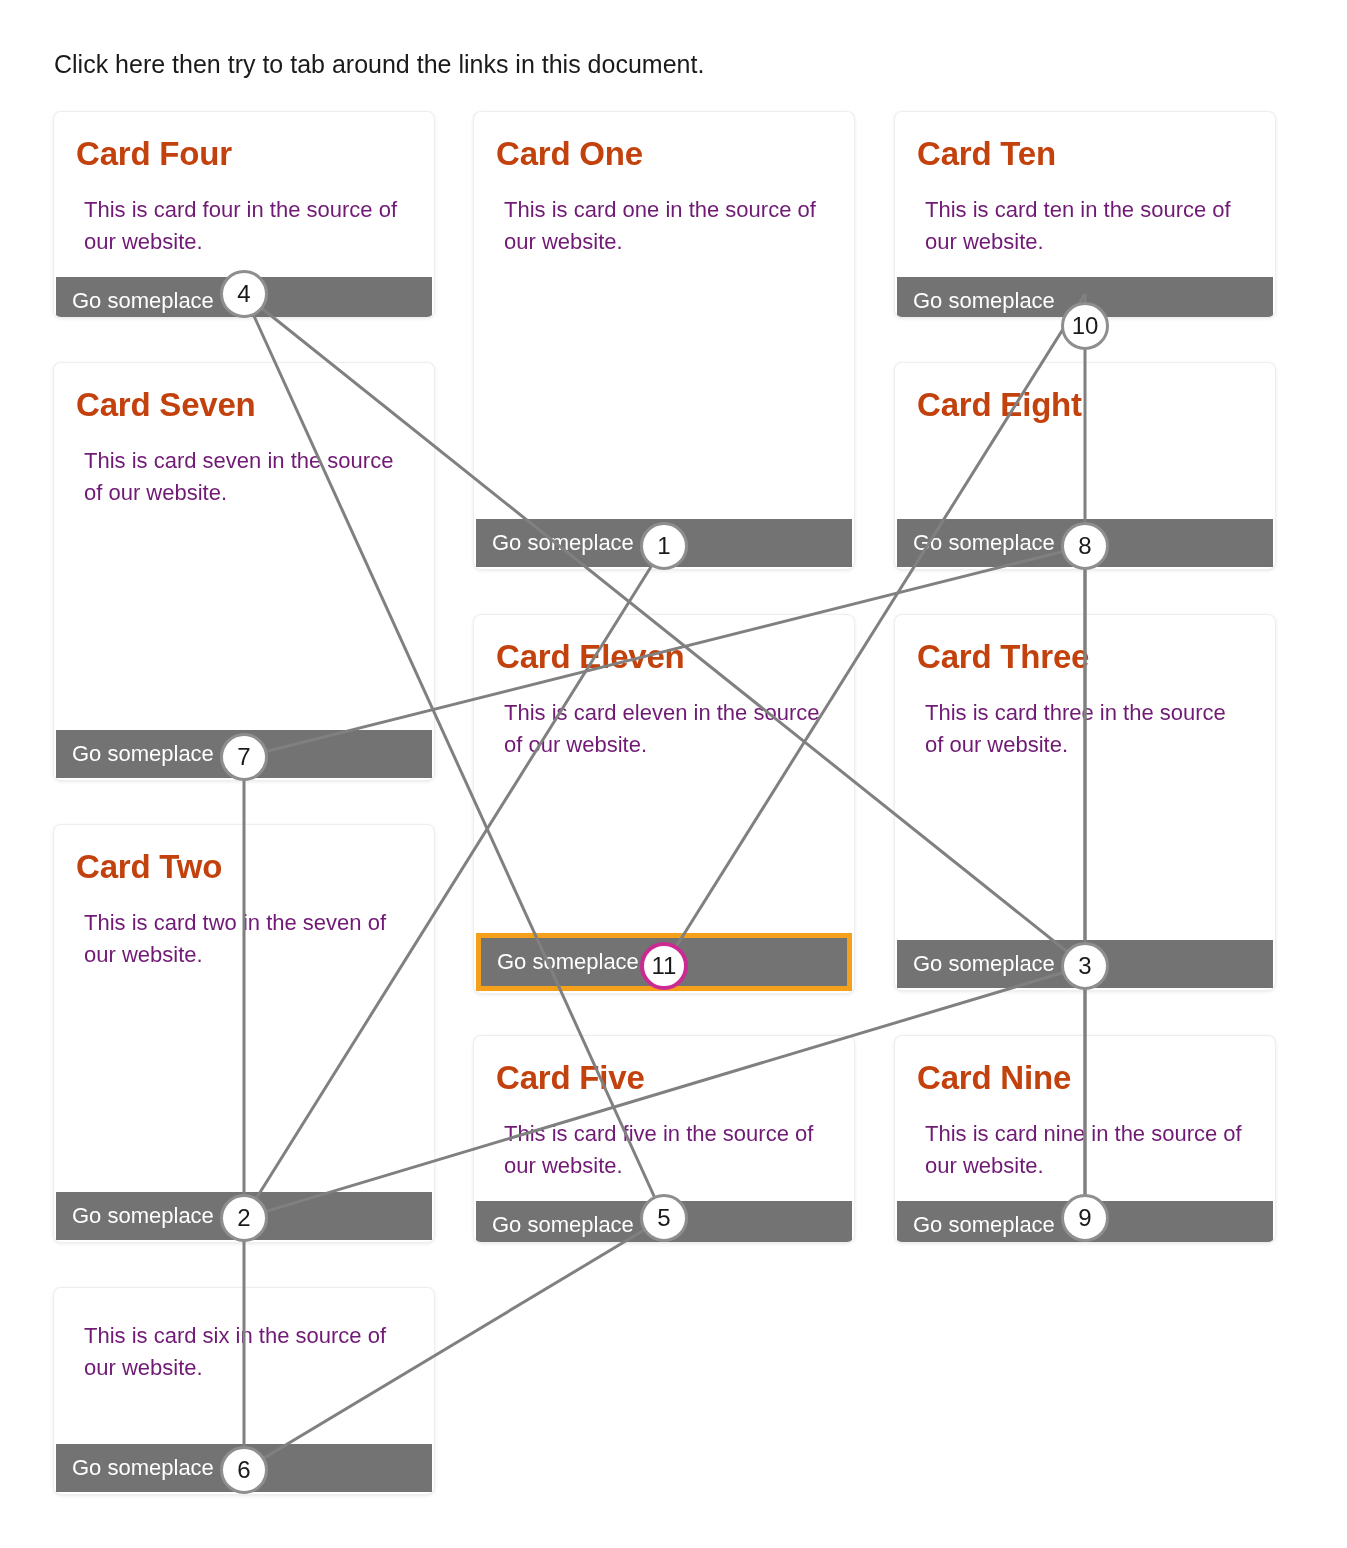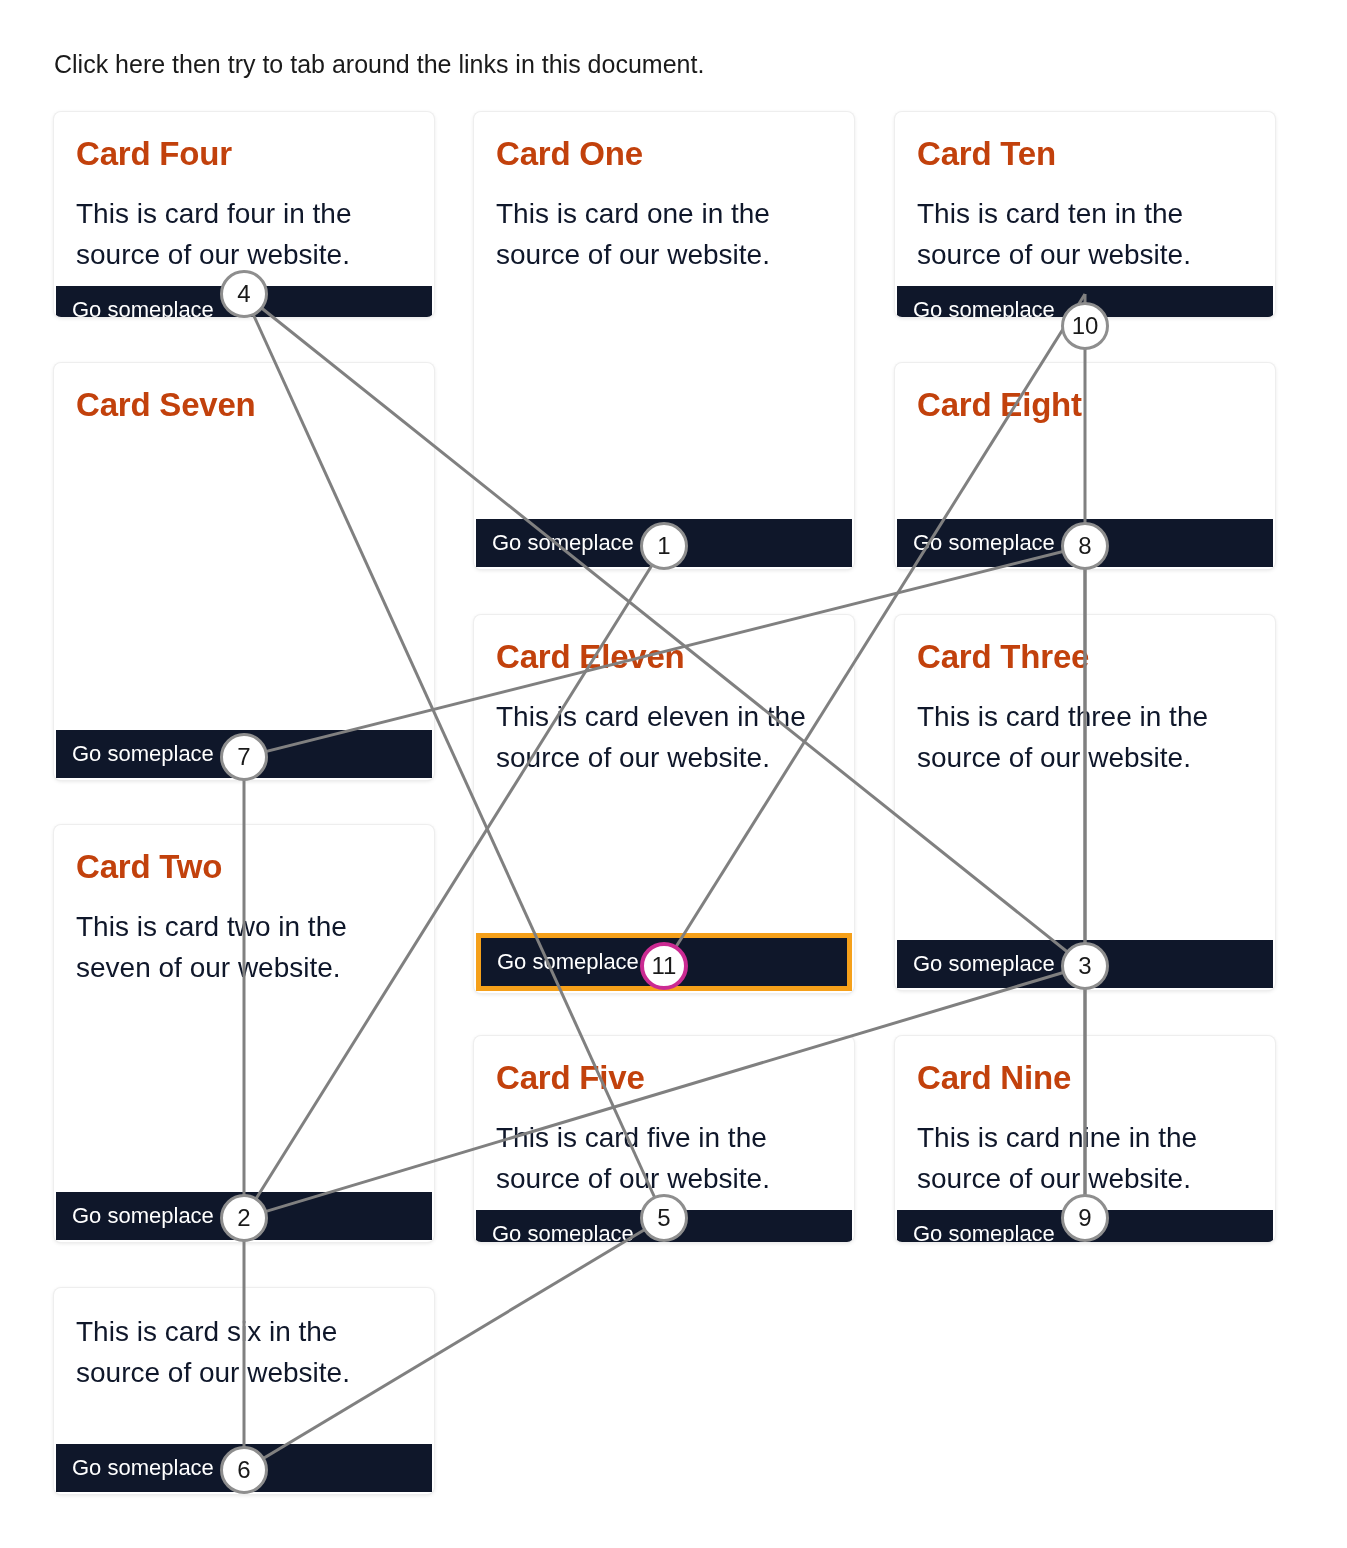--- a/index.html
+++ b/index.html
@@ -46,28 +46,28 @@
   }
   .card-title {
     font-size: 33px;
     font-weight: bold;
     line-height: 1.1;
     margin: 0 0 22px 0;
     color: #c2410c;
     letter-spacing: -0.2px;
   }
   .card-text {
-    font-size: 28px;
+    font-size: 22px;
     line-height: 1.46;
-    margin: 0;
-    color: #0f172a;
+    margin: 8px;
+    color: #701a75;
   }
   .card-footer {
     flex: 0 0 auto;
-    background: #0f172a;
+    background: #737373;
     height: 48px;
     margin: 0 2px 2px 2px;
     display: flex;
     align-items: center;
     box-sizing: border-box;
     text-align: right;
   }
   .card-footer.focused {
     outline: 5px solid #f5a01a;
     outline-offset: 0px;
@@ -140,20 +140,21 @@
           <h2 class="card-title">Card Ten</h2>
           <p class="card-text">This is card ten in the source of our website.</p>
         </div>
         <div class="card-footer">
           <a class="card-link" href="#">Go someplace</a>
         </div>
       </div>
       <div class="card" style="left: 54px; top: 363px; width: 380px; height: 417px;">
         <div class="card-body">
           <h2 class="card-title">Card Seven</h2>
+          <p class="card-text">This is card seven in the source of our website.</p>
         </div>
         <div class="card-footer">
           <a class="card-link" href="#">Go someplace</a>
         </div>
       </div>
       <div class="card" style="left: 895px; top: 363px; width: 380px; height: 206px;">
         <div class="card-body">
           <h2 class="card-title">Card Eight</h2>
         </div>
         <div class="card-footer">

